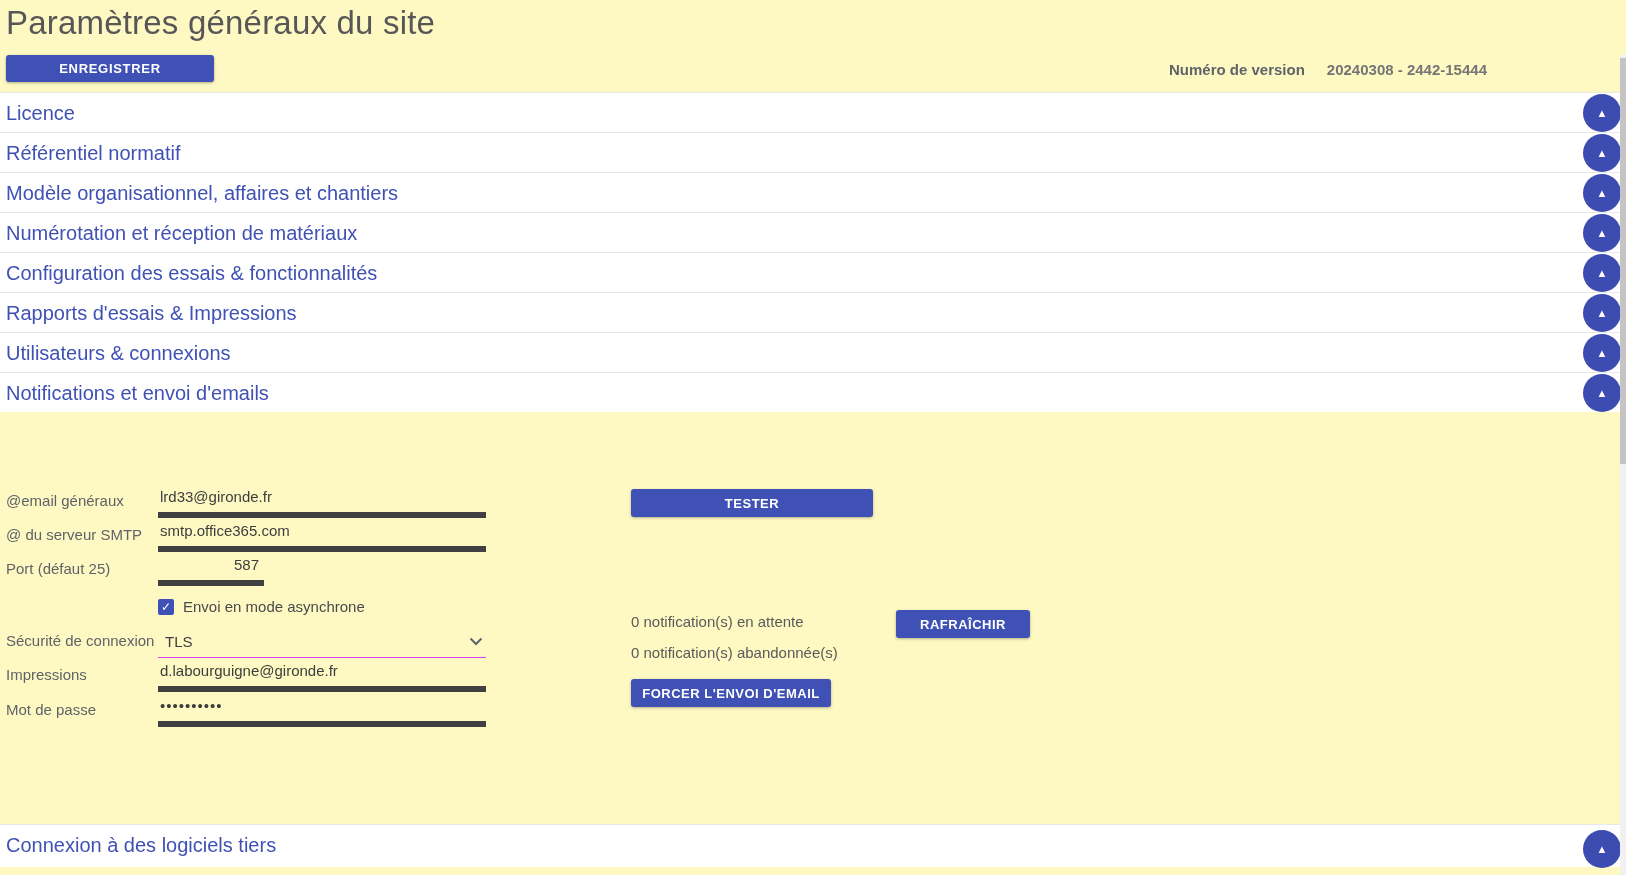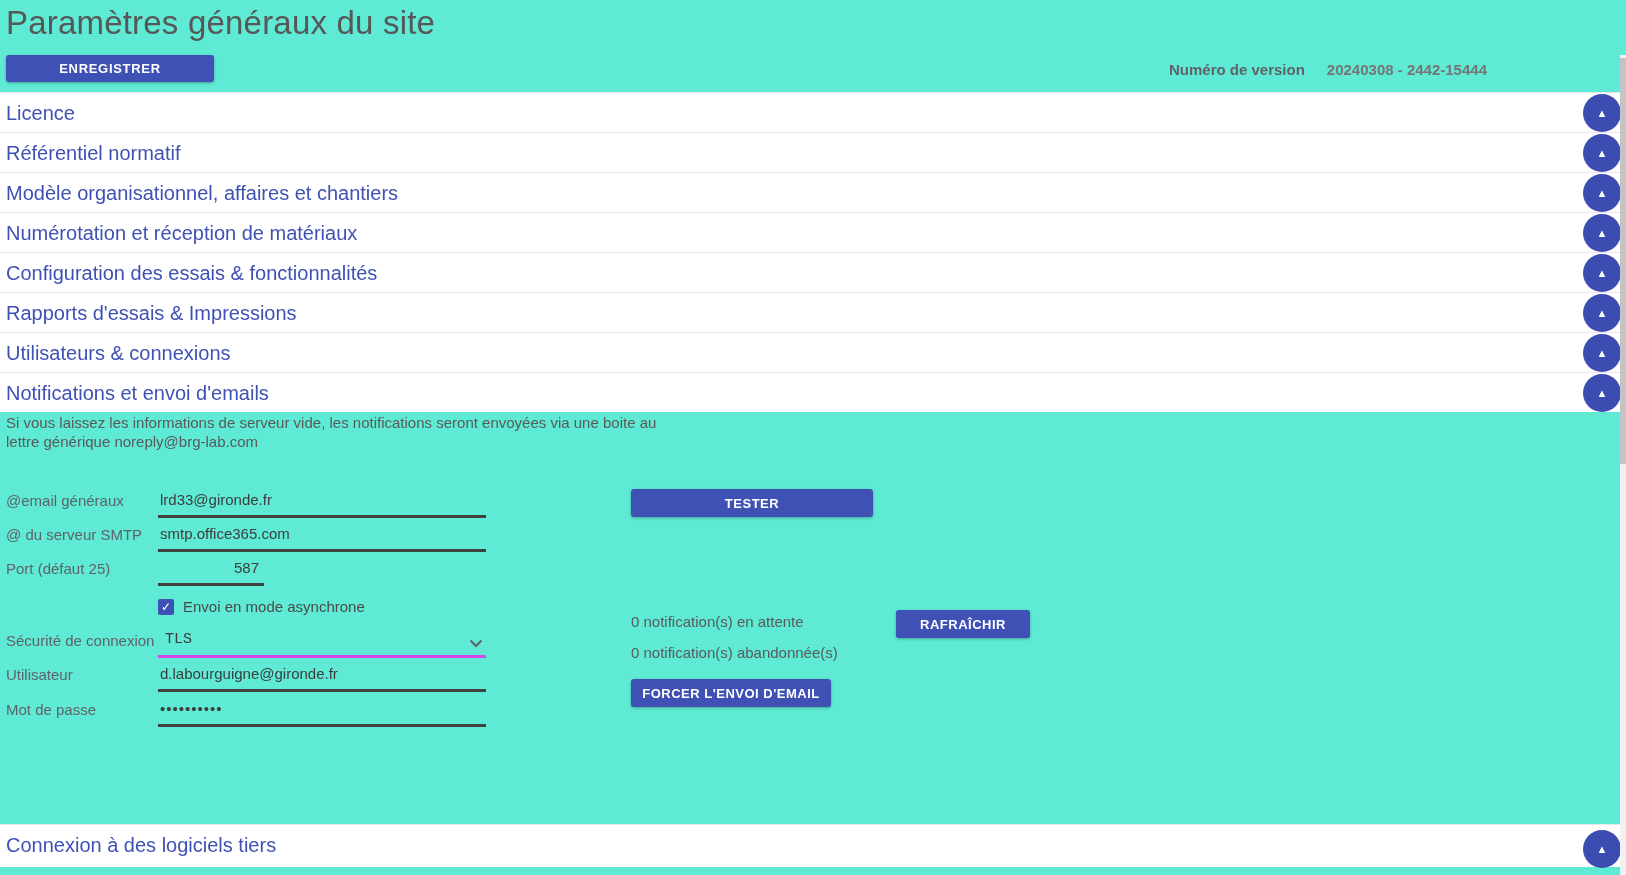--- a/index.html
+++ b/index.html
@@ -1,18 +1,18 @@
 <!DOCTYPE html>
 <html><head>
 <meta charset="utf-8">
 <style>
   * { box-sizing: border-box; }
   html,body { margin:0; padding:0; background:#fff; }
   body { font-family:"Liberation Sans", sans-serif; }
-  .screen { position:relative; width:1626px; height:875px; overflow:hidden; background:#5eead4; }
+  .screen { position:relative; width:1626px; height:875px; overflow:hidden; background:#fef9c3; }
 
   .page-title { position:absolute; left:6px; top:0; margin:0; font-size:33px; font-weight:400;
     color:#575757; line-height:46px; letter-spacing:0.2px; }
 
   .save-btn { position:absolute; left:6px; top:55px; width:208px; height:27px; background:#3f51b5;
     color:#fff; border:none; border-radius:3px; font-family:"Liberation Sans",sans-serif;
     font-size:13px; font-weight:bold; letter-spacing:0.7px; cursor:pointer;
     box-shadow:0 1px 3px rgba(0,0,0,0.3); }
 
   .version { position:absolute; top:61px; right:139px; display:flex; gap:22px; font-size:15px;font-weight:bold; }
@@ -30,36 +30,36 @@
   .acc-row.footer { height:43px; }
   .acc-row.footer .acc-title { top:20px; }
   .acc-row.footer .collapse-btn { top:5px; }
 
   .acc-content { position:relative; height:412px; cursor:default; }
   .desc { position:absolute; left:6px; top:1px; font-size:15px; line-height:19px; color:#5a5a5a; }
 
   .frow { position:absolute; left:6px; width:530px; height:34px; }
   .frow .lbl { position:absolute; left:0; bottom:9px; font-size:15px; color:#5f6368; white-space:nowrap; }
   .frow .inp { position:absolute; left:152px; bottom:0; width:328px; }
-  .frow .inp input { width:100%; border:none; outline:none; border-bottom:3px solid #404040;
+  .frow .inp input { width:100%; border:none; outline:none; border-bottom:6px solid #404040;
     font-family:"Liberation Sans",sans-serif; font-size:15px; color:#3d3d3d;
     padding:0 1px 7px 2px; background:transparent; }
   .r-email { top:72px; } .r-smtp { top:106px; } .r-port { top:140px; }
   .r-sec { top:212px; } .r-user { top:246px; } .r-pass { top:281px; }
   .r-port .inp { width:106px; }
   .r-port .inp input { text-align:right; padding-right:5px; }
   .r-pass .inp input { letter-spacing:1px; }
 
   .crow { position:absolute; left:158px; top:186px; display:flex; align-items:center; gap:9px; cursor:pointer; }
   .checkbox { width:16px; height:16px; background:#3f51b5; border-radius:2px; color:#fff;
     font-size:12px; line-height:16px; text-align:center; }
   .crow .clabel { font-size:15px; color:#4a4a4a; }
 
-  .sel { position:absolute; left:152px; bottom:0; width:328px; border-bottom:3px solid #d946ef;
-    padding:0 3px 7px 7px; display:flex; justify-content:space-between; align-items:flex-end; cursor:pointer;font-family:Liberation Mono, monospace; }
+  .sel { position:absolute; left:152px; bottom:0; width:328px; border-bottom:1px solid #d946ef;
+    padding:0 3px 7px 7px; display:flex; justify-content:space-between; align-items:center; cursor:pointer; }
   .sel .sel-value { font-size:15px; color:#3d3d3d; }
 
   .btn { position:absolute; height:28px; background:#3f51b5; color:#fff; border:none; border-radius:3px;
     font-family:"Liberation Sans",sans-serif; font-size:13px; font-weight:bold; letter-spacing:0.5px;
     cursor:pointer; box-shadow:0 1px 3px rgba(0,0,0,0.3); }
   .btn-test { left:631px; top:77px; width:242px; }
   .btn-refresh { left:896px; top:198px; width:134px; }
   .btn-force { left:631px; top:267px; width:200px; }
   .status { position:absolute; left:631px; font-size:15px; color:#5a5a5a; }
   .status-pending { top:201px; }
@@ -134,24 +134,20 @@
     </div>
 
     <div class="acc-row">
       <span class="acc-title">Notifications et envoi d'emails</span>
       <button class="collapse-btn">
           <span class="tri">▲</span>
         </button>
     </div>
 
     <div class="acc-content">
-      <div class="desc">
-        <div>Si vous laissez les informations de serveur vide, les notifications seront envoyées via une boite au</div>
-        <div>lettre générique noreply@brg-lab.com</div>
-      </div>
 
       <div class="frow r-email">
         <span class="lbl">@email généraux</span>
         <span class="inp"><input type="text" value="lrd33@gironde.fr" style=""></span>
       </div>
 
       <div class="frow r-smtp">
         <span class="lbl">@ du serveur SMTP</span>
         <span class="inp"><input type="text" value="smtp.office365.com" style=""></span>
       </div>
@@ -170,21 +166,21 @@
         <span class="lbl">Sécurité de connexion</span>
         <span class="sel">
           <span class="sel-value">TLS</span>
           <svg width="14" height="9" viewBox="0 0 14 9">
               <polyline points="1.5,1.5 7,7 12.5,1.5" fill="none" stroke="#5f6368" stroke-width="2"></polyline>
             </svg>
         </span>
       </div>
 
       <div class="frow r-user">
-        <span class="lbl">Utilisateur</span>
+        <span class="lbl">Impressions</span>
         <span class="inp"><input type="text" value="d.labourguigne@gironde.fr" style=""></span>
       </div>
 
       <div class="frow r-pass">
         <span class="lbl">Mot de passe</span>
         <span class="inp"><input type="text" value="••••••••••" style=""></span>
       </div>
 
       <button class="btn btn-test">TESTER</button>
       <span class="status status-pending">0 notification(s) en attente</span>

